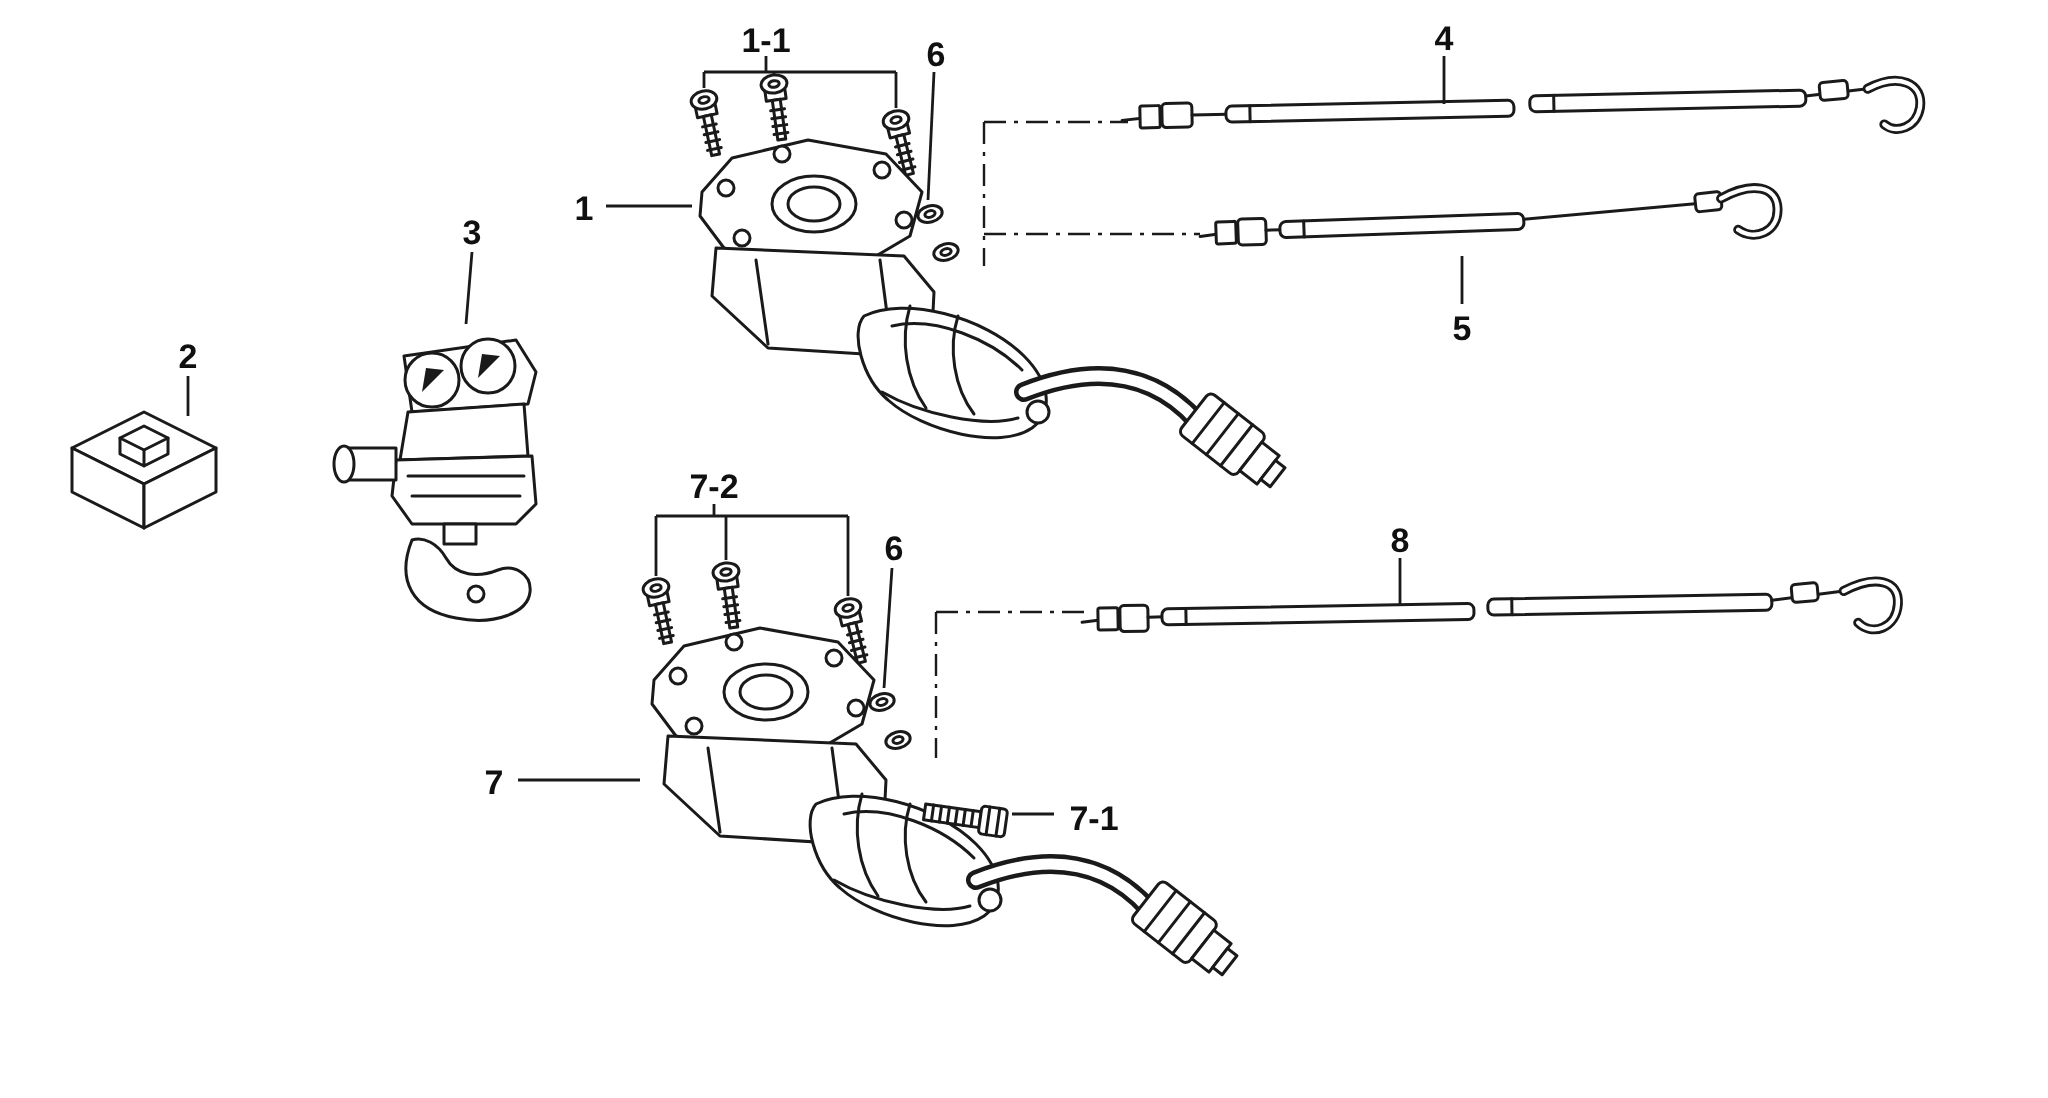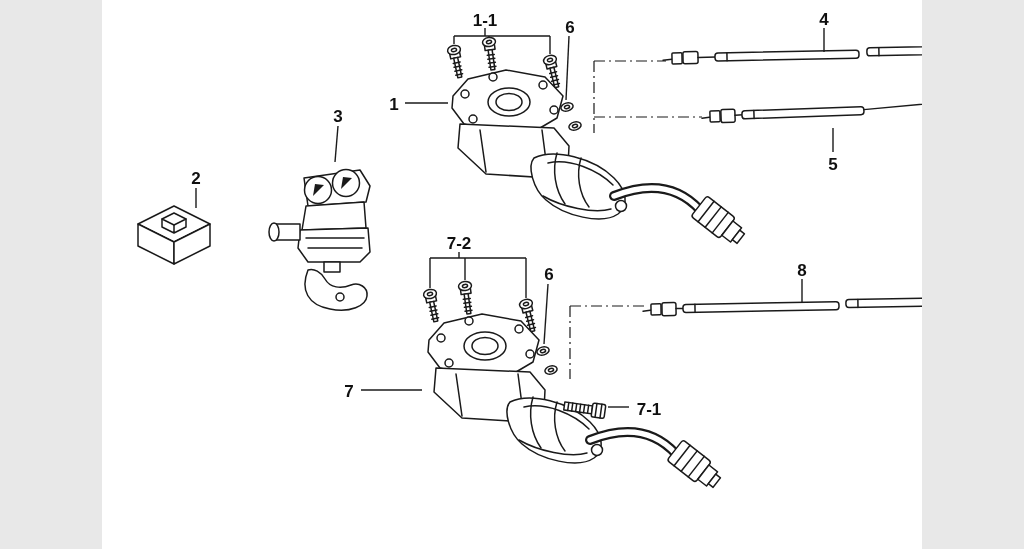--- a/index.html
+++ b/index.html
@@ -1,18 +1,18 @@
 <!DOCTYPE html>
 <html style="--background: #ffffff; --line: #1a1a1a;"><head>
 <meta charset="utf-8">
 <style>
   html,body{margin:0;padding:0;background:#e8e8e8;}
   .stage{
     position:relative;
-    width:820px;height:549px;
+    width:1024px;height:549px;
     margin:0 auto;
     background:var(--background,#ffffff);
     font-family:"Liberation Sans","DejaVu Sans",sans-serif;
     overflow:hidden;
   }
   svg{position:absolute;inset:0;display:block;}
   .ln{stroke:var(--line,#1a1a1a);fill:none;stroke-width:1.5;stroke-linecap:round;stroke-linejoin:round;}
   .fw{fill:#ffffff;stroke:var(--line,#1a1a1a);stroke-width:1.5;stroke-linejoin:round;}
   .fd{fill:var(--line,#1a1a1a);stroke:none;}
   .leader{stroke:var(--line,#1a1a1a);stroke-width:1.2;stroke-dasharray:11 4 2 4;fill:none;}

